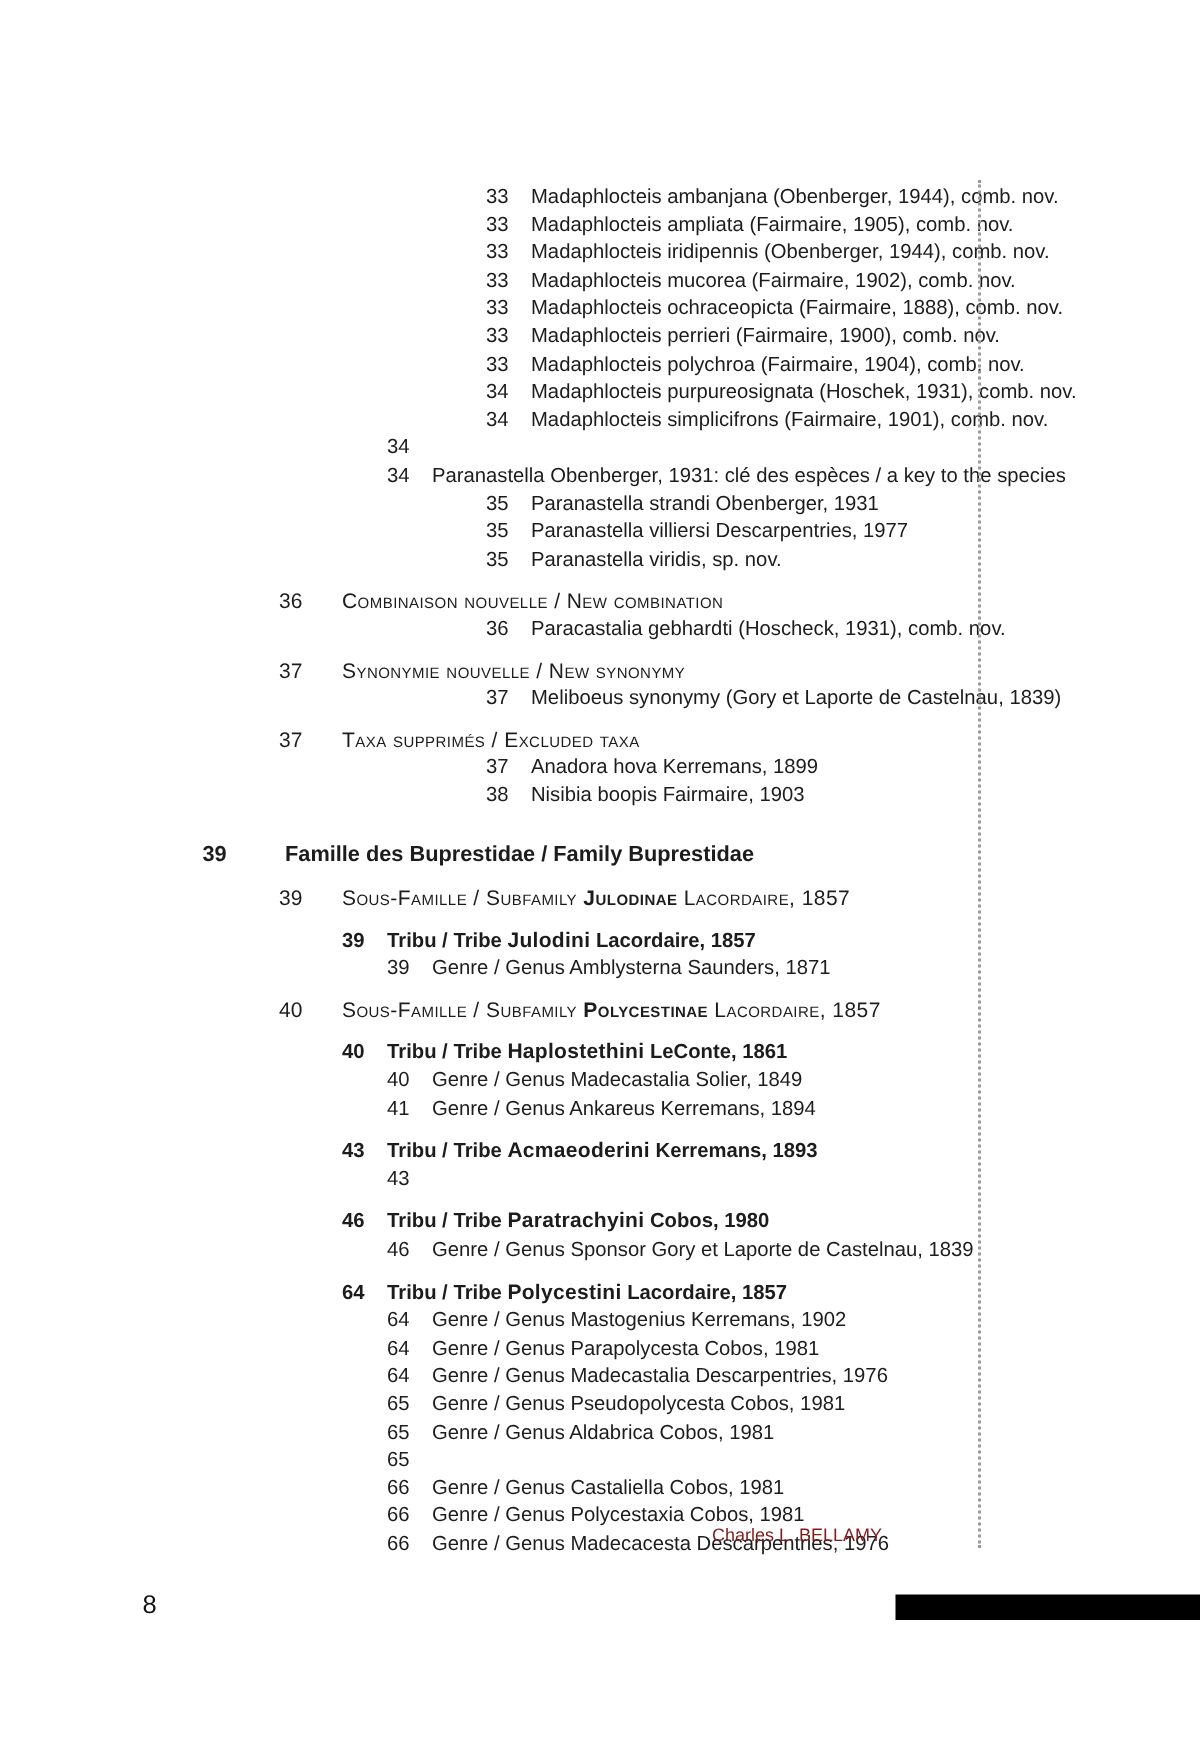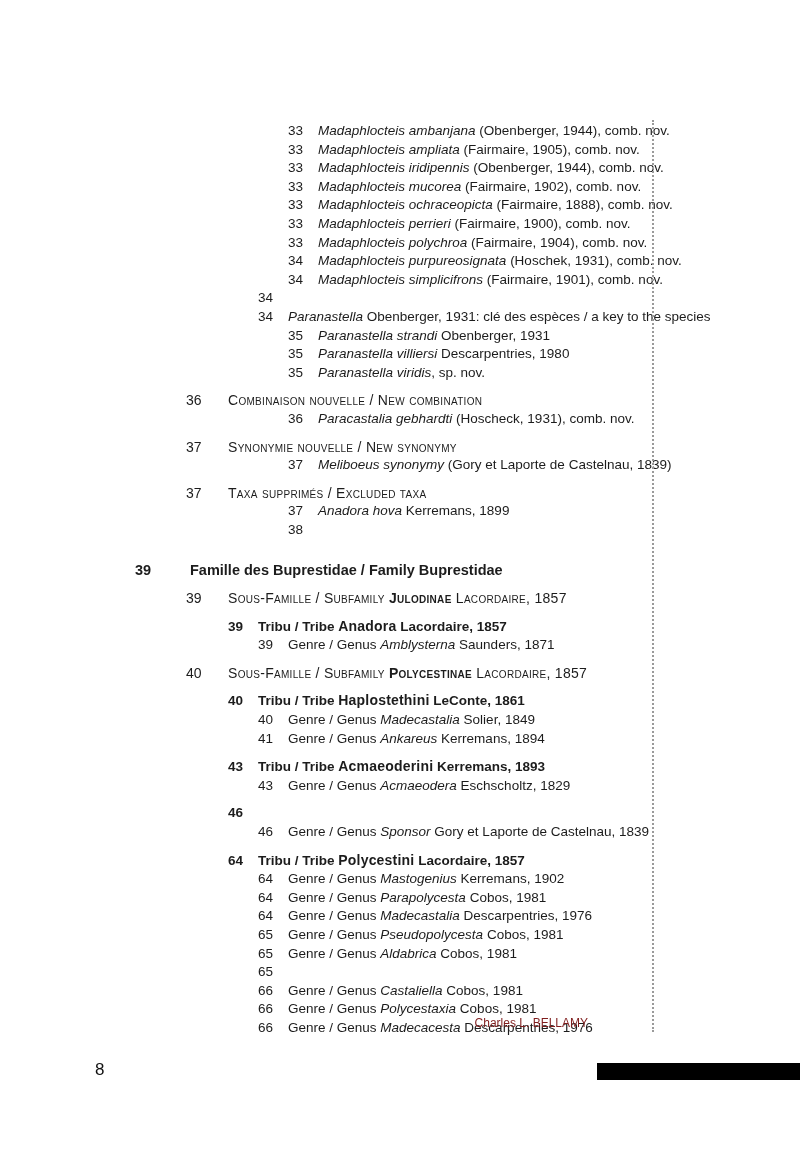--- a/index.html
+++ b/index.html
@@ -29,26 +29,26 @@
 
   .lvl-famille { padding-left: 135px; font-size: 14.5px; font-weight: bold; }
   .lvl-famille .num { width: 55px; }
   .lvl-section { padding-left: 186px; font-size: 14px; }
   .lvl-section .num { width: 42px; }
   .lvl-tribu { padding-left: 228px; font-weight: bold; }
   .lvl-tribu .num { width: 30px; }
   .lvl-genre { padding-left: 258px; }
   .lvl-genre .num { width: 30px; }
   .lvl-species { padding-left: 288px; }
-  .lvl-species .num { width: 30px; }
+  .lvl-species .num { width: 30px; margin-left: 36px; }
 
   .gap-md { margin-top: 9px; }
   .gap-lg { margin-top: 22px; }
 
-  .seg-i { font-style: italic; }
+  .seg-i { }
   .seg-b { font-weight: bold; }
   .seg-xb { font-weight: bold; font-size: 14px; letter-spacing: 0.2px; }
   .seg-sc { font-variant: small-caps; letter-spacing: 0.3px; }
 
   .dotted-divider {
     position: absolute;
     left: 652px;
     top: 120px;
     height: 912px;
     width: 0;
@@ -126,21 +126,21 @@
       <div class="row lvl-genre">
         <span class="num">34</span>
         <span class="txt"><span class="seg-i">Paranastella</span><span class=""> Obenberger, 1931: clé des espèces / a key to the species</span></span>
       </div>
       <div class="row lvl-species">
         <span class="num">35</span>
         <span class="txt"><span class="seg-i">Paranastella strandi</span><span class=""> Obenberger, 1931</span></span>
       </div>
       <div class="row lvl-species">
         <span class="num">35</span>
-        <span class="txt"><span class="seg-i">Paranastella villiersi</span><span class=""> Descarpentries, 1980</span></span>
+        <span class="txt"><span class="seg-i">Paranastella villiersi</span><span class=""> Descarpentries, 1977</span></span>
       </div>
       <div class="row lvl-species">
         <span class="num">35</span>
         <span class="txt"><span class="seg-i">Paranastella viridis</span><span class="">, sp. nov.</span></span>
       </div>
       <div class="row lvl-section gap-md">
         <span class="num">36</span>
         <span class="txt"><span class="seg-sc">Combinaison nouvelle / New combination</span></span>
       </div>
       <div class="row lvl-species">
@@ -158,32 +158,33 @@
       <div class="row lvl-section gap-md">
         <span class="num">37</span>
         <span class="txt"><span class="seg-sc">Taxa supprimés / Excluded taxa</span></span>
       </div>
       <div class="row lvl-species">
         <span class="num">37</span>
         <span class="txt"><span class="seg-i">Anadora hova</span><span class=""> Kerremans, 1899</span></span>
       </div>
       <div class="row lvl-species">
         <span class="num">38</span>
+        <span class="txt"><span class="seg-i">Nisibia boopis</span><span class=""> Fairmaire, 1903</span></span>
       </div>
       <div class="row lvl-famille gap-lg">
         <span class="num" style="font-weight: bold;">39</span>
         <span class="txt"><span class="seg-b">Famille des Buprestidae / Family Buprestidae</span></span>
       </div>
       <div class="row lvl-section gap-md">
         <span class="num">39</span>
         <span class="txt"><span class="seg-sc">Sous-Famille / Subfamily </span><span class="seg-b seg-sc">Julodinae</span><span class="seg-sc"> Lacordaire, 1857</span></span>
       </div>
       <div class="row lvl-tribu gap-md">
         <span class="num" style="font-weight: bold;">39</span>
-        <span class="txt"><span class="seg-b">Tribu / Tribe </span><span class="seg-xb">Anadora</span><span class="seg-b"> Lacordaire, 1857</span></span>
+        <span class="txt"><span class="seg-b">Tribu / Tribe </span><span class="seg-xb">Julodini</span><span class="seg-b"> Lacordaire, 1857</span></span>
       </div>
       <div class="row lvl-genre">
         <span class="num">39</span>
         <span class="txt"><span class="">Genre / Genus </span><span class="seg-i">Amblysterna</span><span class=""> Saunders, 1871</span></span>
       </div>
       <div class="row lvl-section gap-md">
         <span class="num">40</span>
         <span class="txt"><span class="seg-sc">Sous-Famille / Subfamily </span><span class="seg-b seg-sc">Polycestinae</span><span class="seg-sc"> Lacordaire, 1857</span></span>
       </div>
       <div class="row lvl-tribu gap-md">
@@ -197,24 +198,24 @@
       <div class="row lvl-genre">
         <span class="num">41</span>
         <span class="txt"><span class="">Genre / Genus </span><span class="seg-i">Ankareus</span><span class=""> Kerremans, 1894</span></span>
       </div>
       <div class="row lvl-tribu gap-md">
         <span class="num" style="font-weight: bold;">43</span>
         <span class="txt"><span class="seg-b">Tribu / Tribe </span><span class="seg-xb">Acmaeoderini</span><span class="seg-b"> Kerremans, 1893</span></span>
       </div>
       <div class="row lvl-genre">
         <span class="num">43</span>
-        <span class="txt"><span class="">Genre / Genus </span><span class="seg-i">Acmaeodera</span><span class=""> Eschscholtz, 1829</span></span>
       </div>
       <div class="row lvl-tribu gap-md">
         <span class="num" style="font-weight: bold;">46</span>
+        <span class="txt"><span class="seg-b">Tribu / Tribe </span><span class="seg-xb">Paratrachyini</span><span class="seg-b"> Cobos, 1980</span></span>
       </div>
       <div class="row lvl-genre">
         <span class="num">46</span>
         <span class="txt"><span class="">Genre / Genus </span><span class="seg-i">Sponsor</span><span class=""> Gory et Laporte de Castelnau, 1839</span></span>
       </div>
       <div class="row lvl-tribu gap-md">
         <span class="num" style="font-weight: bold;">64</span>
         <span class="txt"><span class="seg-b">Tribu / Tribe </span><span class="seg-xb">Polycestini</span><span class="seg-b"> Lacordaire, 1857</span></span>
       </div>
       <div class="row lvl-genre">

